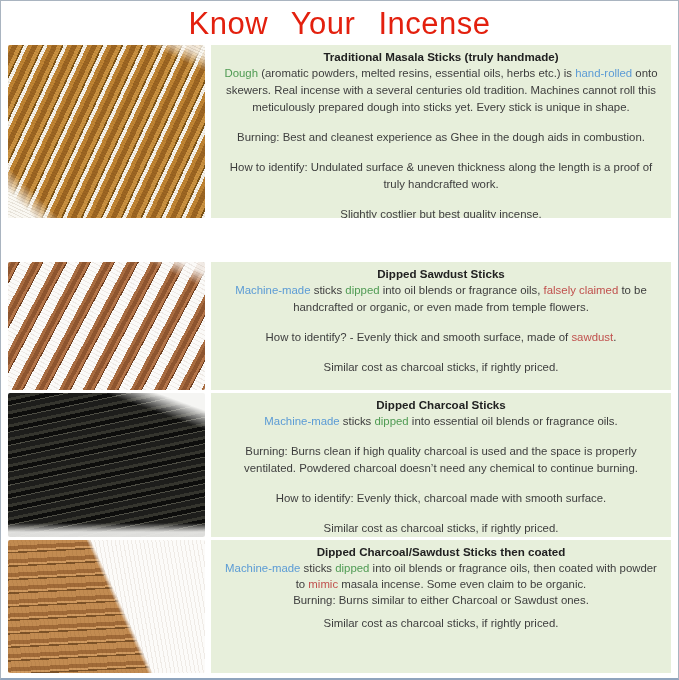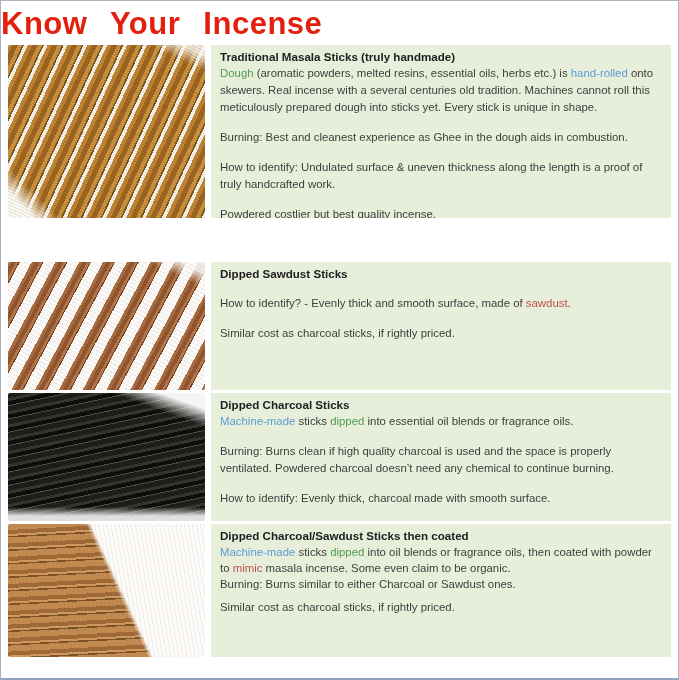--- a/index.html
+++ b/index.html
@@ -8,32 +8,33 @@
     width:679px; height:680px;
     box-sizing:border-box;
     border:1px solid #a9b4c0;
     border-bottom:2px solid #8fa4bd;
     background:#ffffff;
     font-family:"Liberation Sans","DejaVu Sans",sans-serif;
     overflow:hidden;
   }
   .title {
     margin:4px 0 3px;
+    text-align:center;
     font-size:31px;
-    font-weight:bold;
+    font-weight:normal;
     color:#e3200e;
     word-spacing:14px;
     letter-spacing:0.5px;
     line-height:37px;
   }
   .rows { display:flex; flex-direction:column; gap:3px; padding:0 7px; }
   .row { display:flex; gap:6px; }
   .row-1 { height:173px; }
   .row-2 { height:128px;margin-top:41px; }
-  .row-3 { height:128px; }
+  .row-3 { height:144px; }
   .row-4 { height:133px;border-radius:14px; }
 
   .photo { flex:none; width:197px; height:100%; border-radius:2px; }
   .photo-masala {
     background:
       repeating-linear-gradient(25deg, rgba(70,40,5,.10) 0 1px, rgba(255,255,255,0) 1px 3px),
       linear-gradient(45deg, #faf8f2 0 7%, rgba(250,248,242,0) 14%),
       linear-gradient(205deg, rgba(250,248,242,.85) 0 4%, rgba(250,248,242,0) 10%),
       repeating-linear-gradient(115deg,
         #c08433 0 4px, #9c6522 4px 9px, #ca9140 9px 13px,
@@ -59,20 +60,21 @@
       repeating-linear-gradient(80deg, rgba(90,50,10,.08) 0 1px, rgba(255,255,255,0) 1px 4px),
       linear-gradient(65deg, rgba(252,251,249,0) 54%, #fcfbf9 56%),
       repeating-linear-gradient(177deg,
         #c28b51 0 6px, #a06a38 6px 10px, #d09a60 10px 12px, #7c5228 12px 13.5px);
   }
 
   .panel {
     flex:1;
     background:#e7efdb;
     padding:2px 9px 8px;
+    text-align:center;
     color:#3d3d3d;
     font-size:11.4px;
     line-height:17px;
     overflow:hidden;
   }
   .panel h2 {
     margin:1px 0 0;
     font-size:11.6px;
     line-height:17px;
     font-weight:bold;
@@ -96,30 +98,31 @@
   <div class="rows">
 
     <div class="row row-1">
       <div class="photo photo-masala"></div>
       <div class="panel">
         <h2>Traditional Masala Sticks (truly handmade)</h2>
         <div>
             <p><span class="c-green">Dough</span><span> (aromatic powders, melted resins, essential oils, herbs etc.) is </span><span class="c-blue">hand-rolled</span><span> onto skewers. Real incense with a several centuries old tradition. Machines cannot roll this meticulously prepared dough into sticks yet. Every stick is unique in shape.</span></p>
             <p class="gap"><span>Burning: Best and cleanest experience as Ghee in the dough aids in combustion.</span></p>
             <p class="gap"><span>How to identify:  Undulated surface &amp; uneven thickness along the length is a proof of truly handcrafted work.</span></p>
-            <p class="gap"><span>Powdered costlier but best quality incense.</span></p>
+            <p class="gap"><span>Slightly costlier but best quality incense.</span></p>
           </div>
       </div>
     </div>
 
     <div class="row row-2">
       <div class="photo photo-sawdust"></div>
       <div class="panel">
         <h2>Dipped Sawdust Sticks</h2>
         <div>
+            <p><span class="c-blue">Machine-made</span><span> sticks </span><span class="c-green">dipped</span><span> into oil blends or fragrance oils, </span><span class="c-red">falsely claimed</span><span> to be handcrafted or organic, or even made from temple flowers.</span></p>
             <p class="gap"><span>How to identify? -  Evenly thick and smooth surface, made of </span><span class="c-red">sawdust</span><span>.</span></p>
             <p class="gap"><span>Similar cost as charcoal sticks, if rightly priced.</span></p>
           </div>
       </div>
     </div>
 
     <div class="row row-3">
       <div class="photo photo-charcoal"></div>
       <div class="panel">
         <h2>Dipped Charcoal Sticks</h2>

